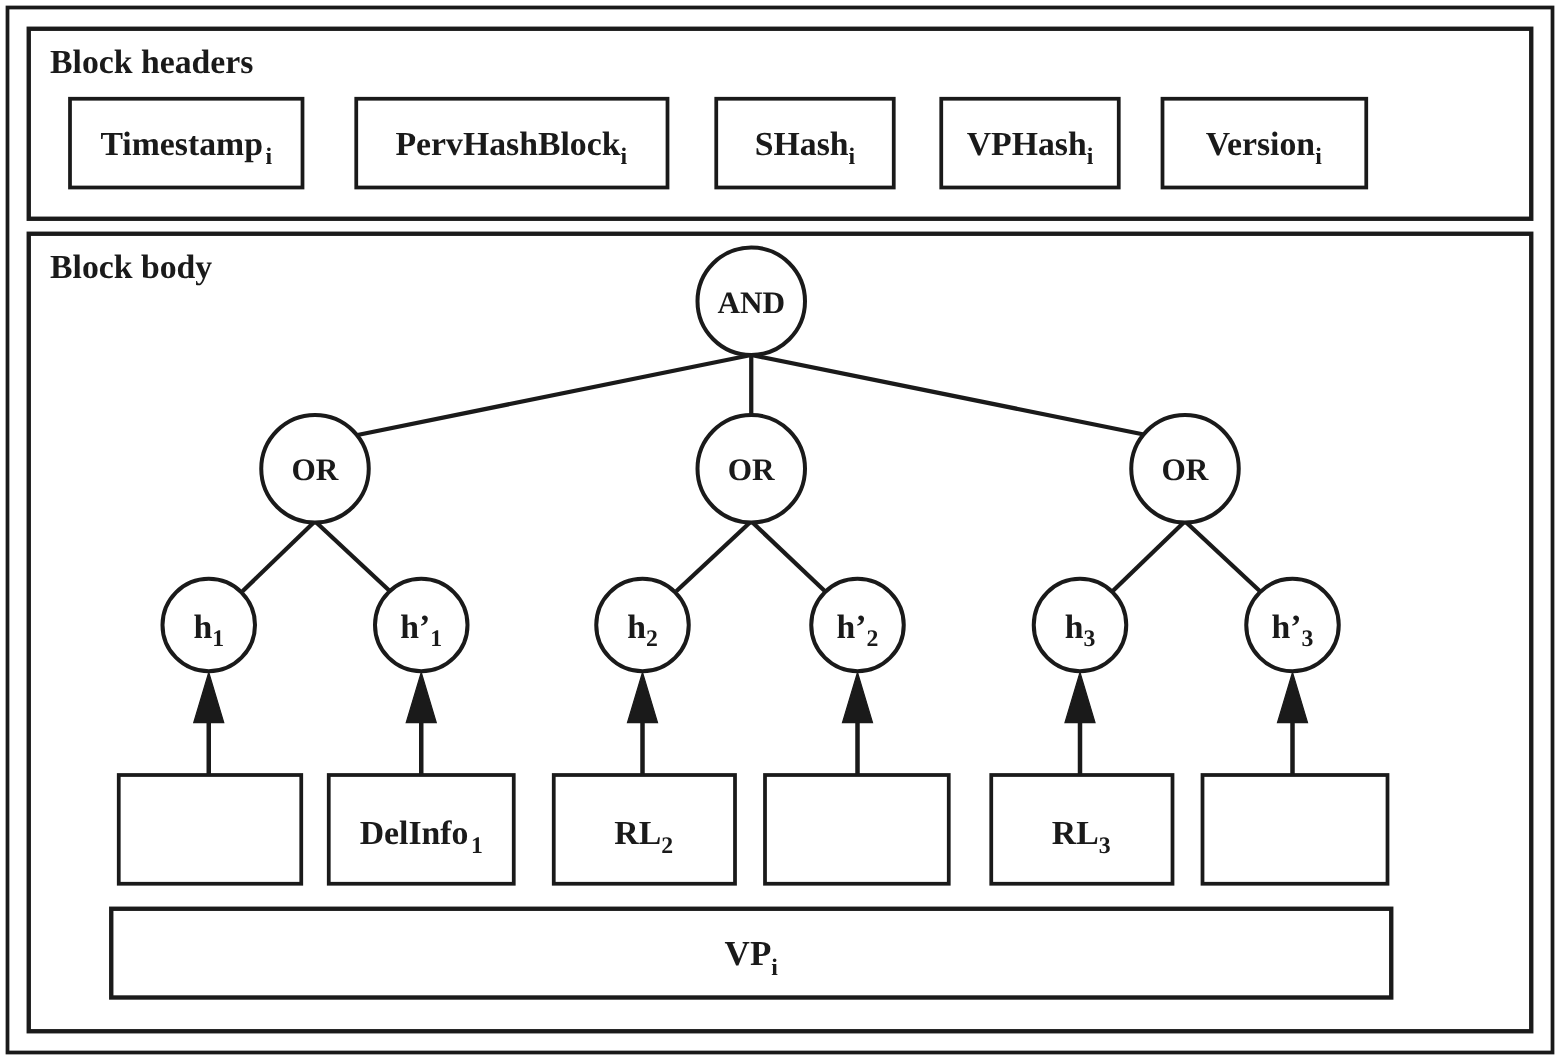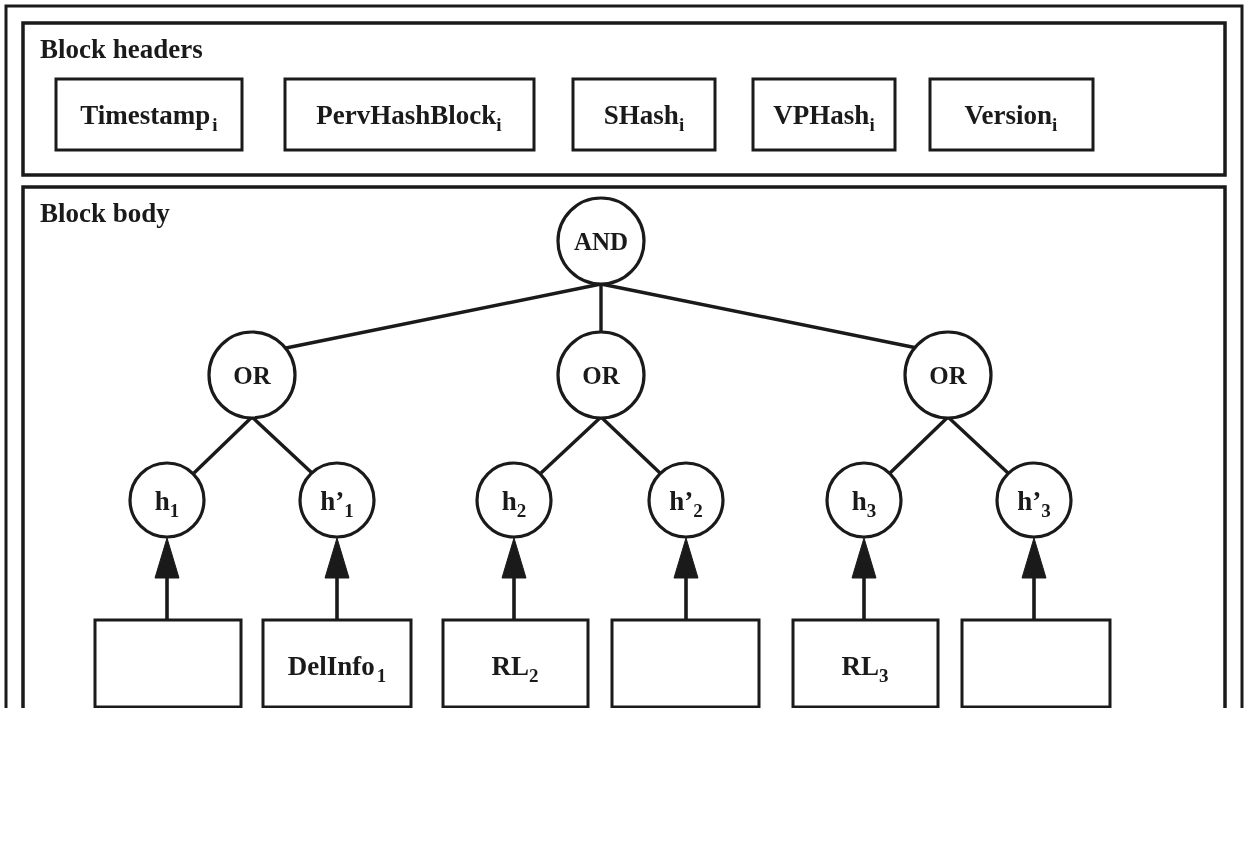--- a/index.html
+++ b/index.html
@@ -3,21 +3,21 @@
 <meta charset="utf-8">
 <style>
   html, body {
     margin: 0;
     padding: 0;
     background: #ffffff;
   }
   #canvas {
     position: relative;
     width: 1247px;
-    height: 708px;
+    height: 848px;
     background: #ffffff;
     font-family: "Liberation Serif", "DejaVu Serif", serif;
     overflow: hidden;
   }
   svg#diagram {
     position: absolute;
     left: 0;
     top: 0;
     width: 1247px;
     height: 848px;

